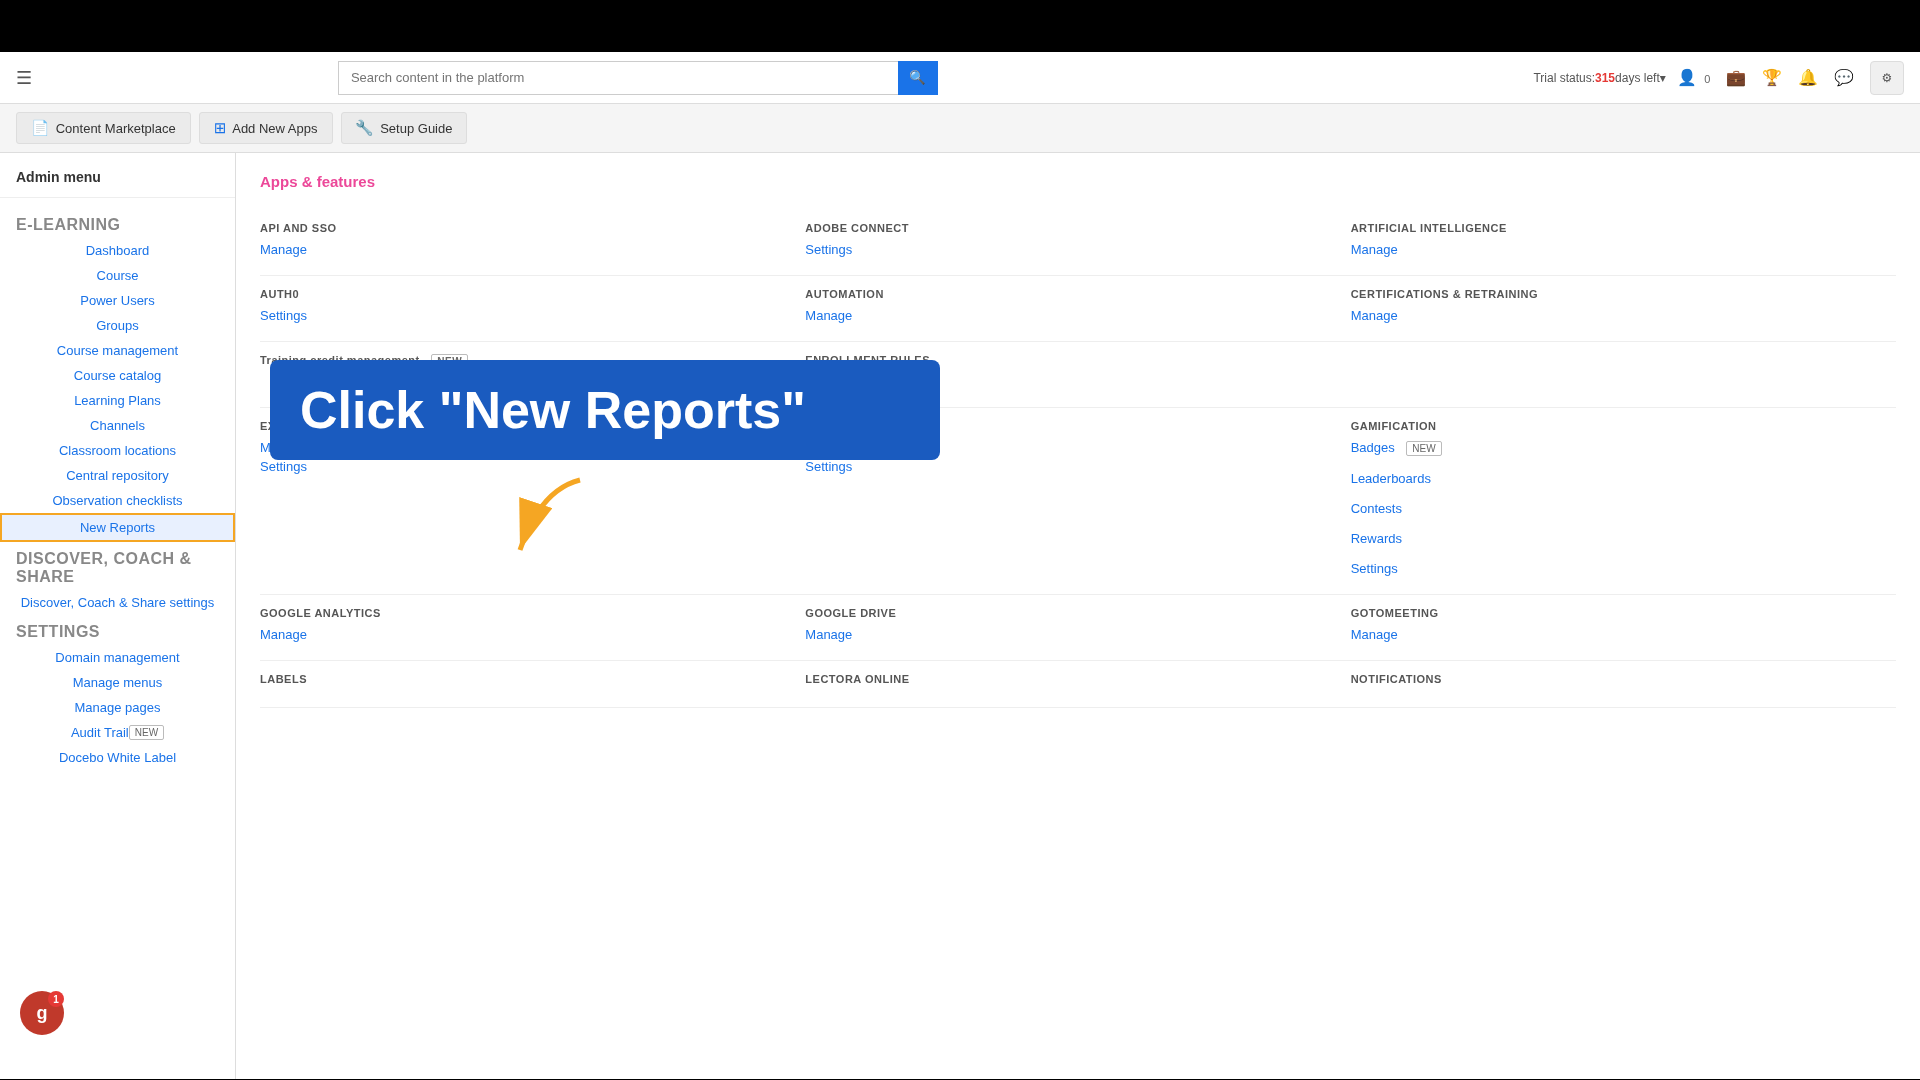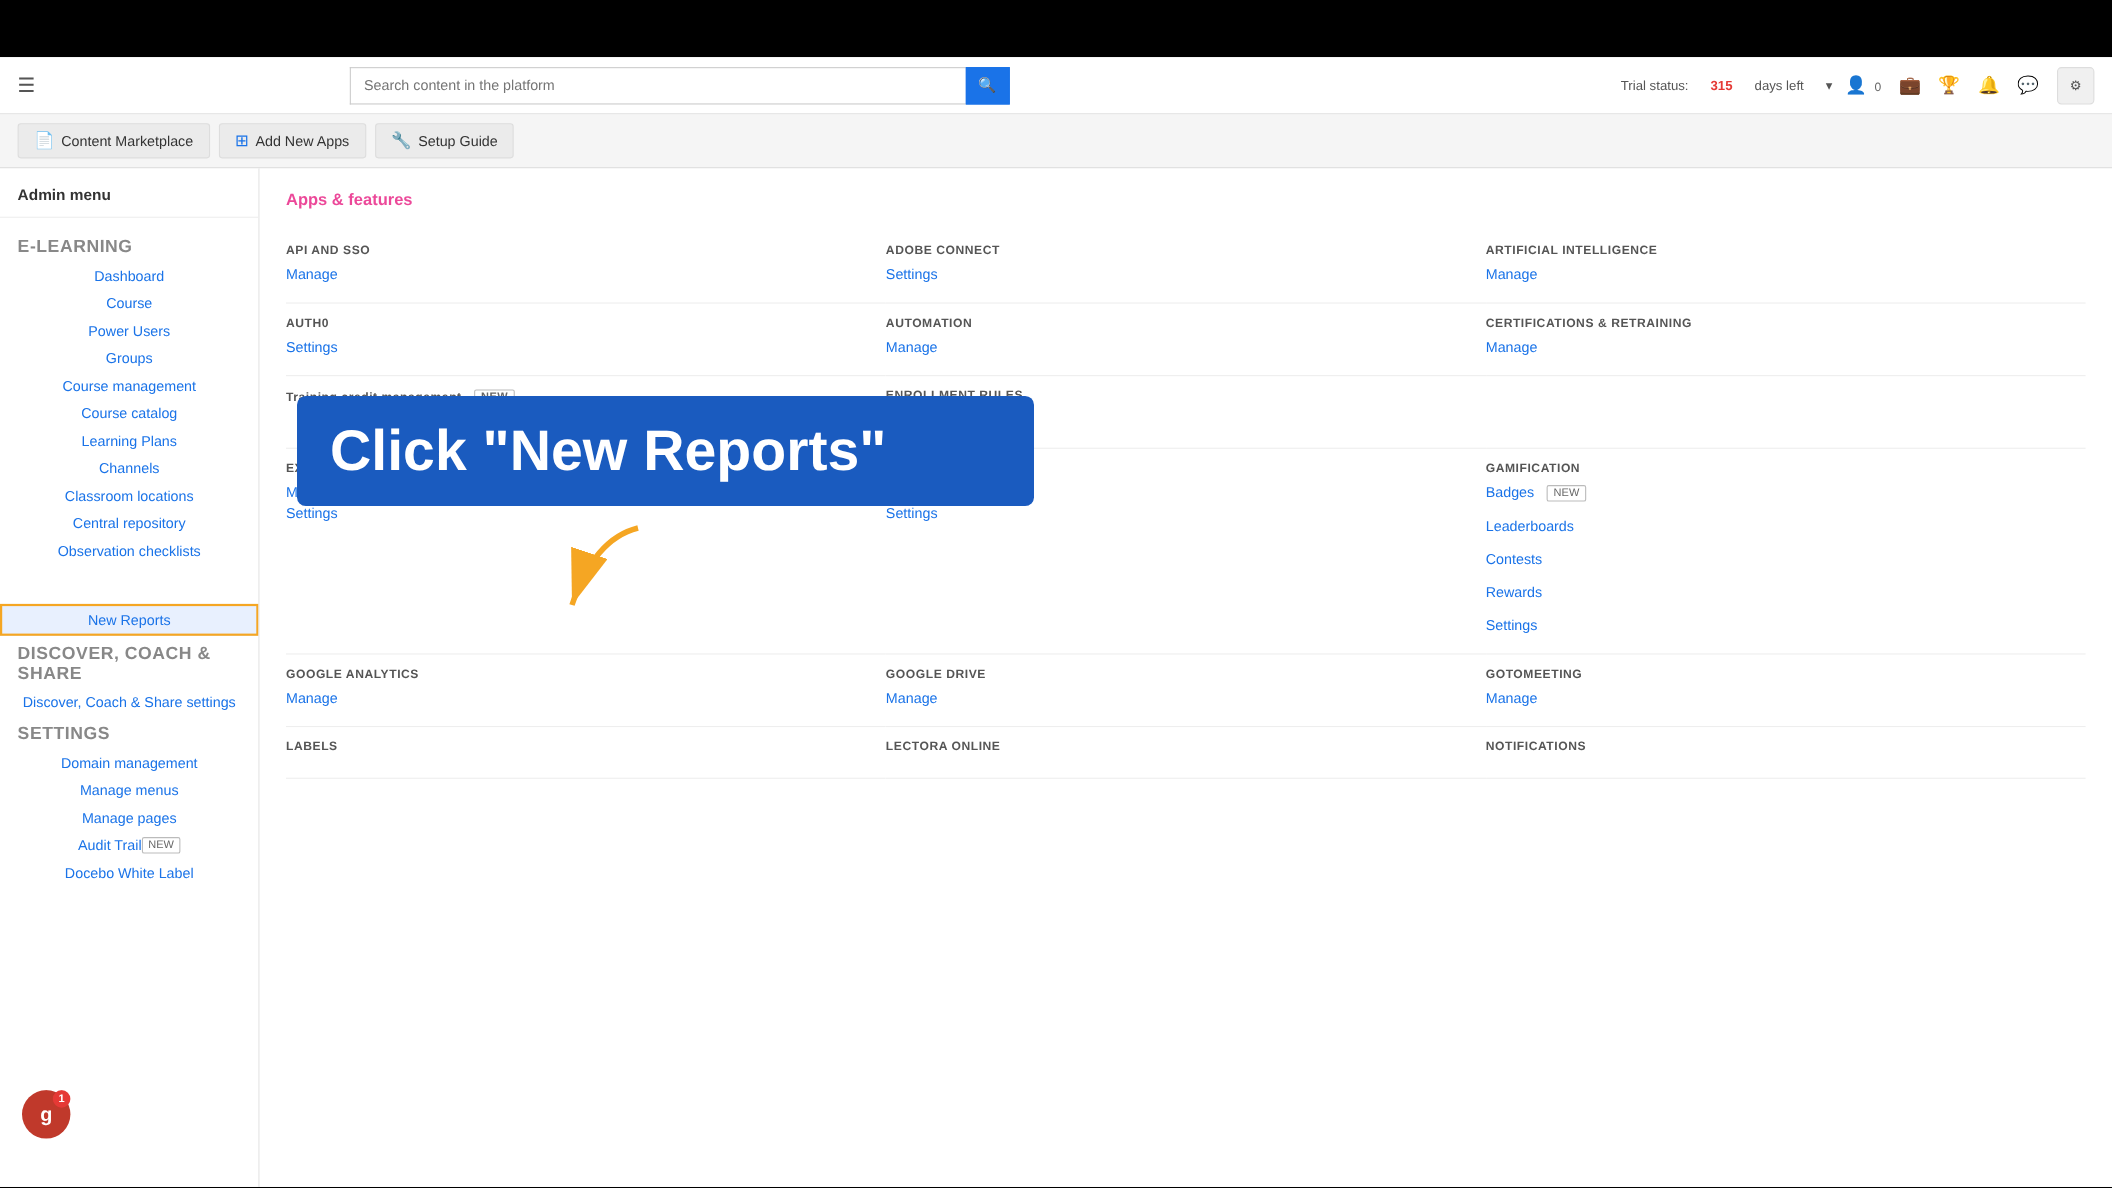--- a/index.html
+++ b/index.html
@@ -48,21 +48,21 @@
       justify-content: center;
     }
     .header-right {
       display: flex;
       align-items: center;
       gap: 12px;
       margin-left: auto;
       font-size: 12px;
       color: #555;
     }
-    .trial-status { display: flex; align-items: flex-start; gap: 20px; }
+    .trial-status { display: flex; align-items: flex-start; gap: 0; }
     .trial-days { color: #e53935; font-weight: bold; }
     .header-icons { display: flex; align-items: center; gap: 16px; }
     .header-icon { font-size: 16px; color: #666; cursor: pointer; position: relative; }
     .gear-btn {
       background: #f0f0f0;
       border: 1px solid #ddd;
       border-radius: 4px;
       width: 34px;
       height: 34px;
       display: flex;
@@ -129,21 +129,20 @@
       cursor: pointer;
       color: #1a73e8;
       font-size: 13px;
       display: flex;
       align-items: center;
       justify-content: center;
     }
     .sidebar-item.active {
       background: #e8f0fe;
       border: 2px solid #f5a623;
-      margin-top: 36px;
     }
     .new-badge {
       background: #fff;
       border: 1px solid #bbb;
       color: #666;
       font-size: 10px;
       padding: 1px 5px;
       border-radius: 2px;
     }
 

